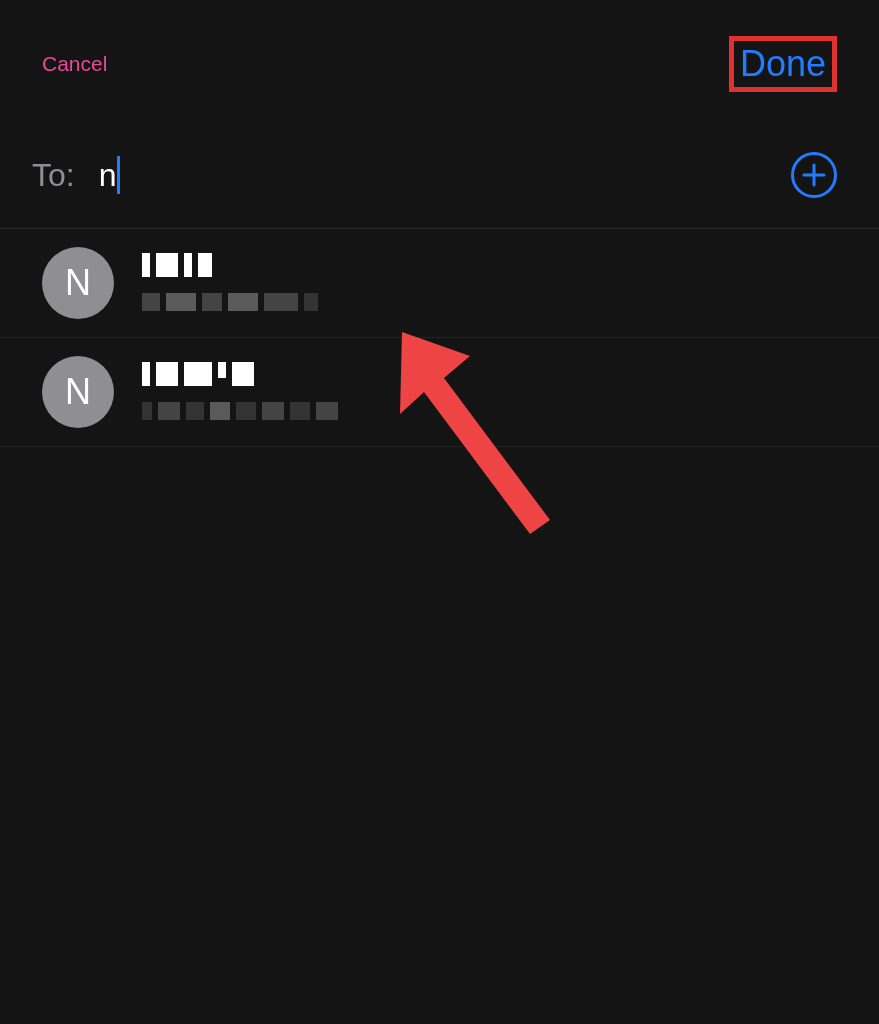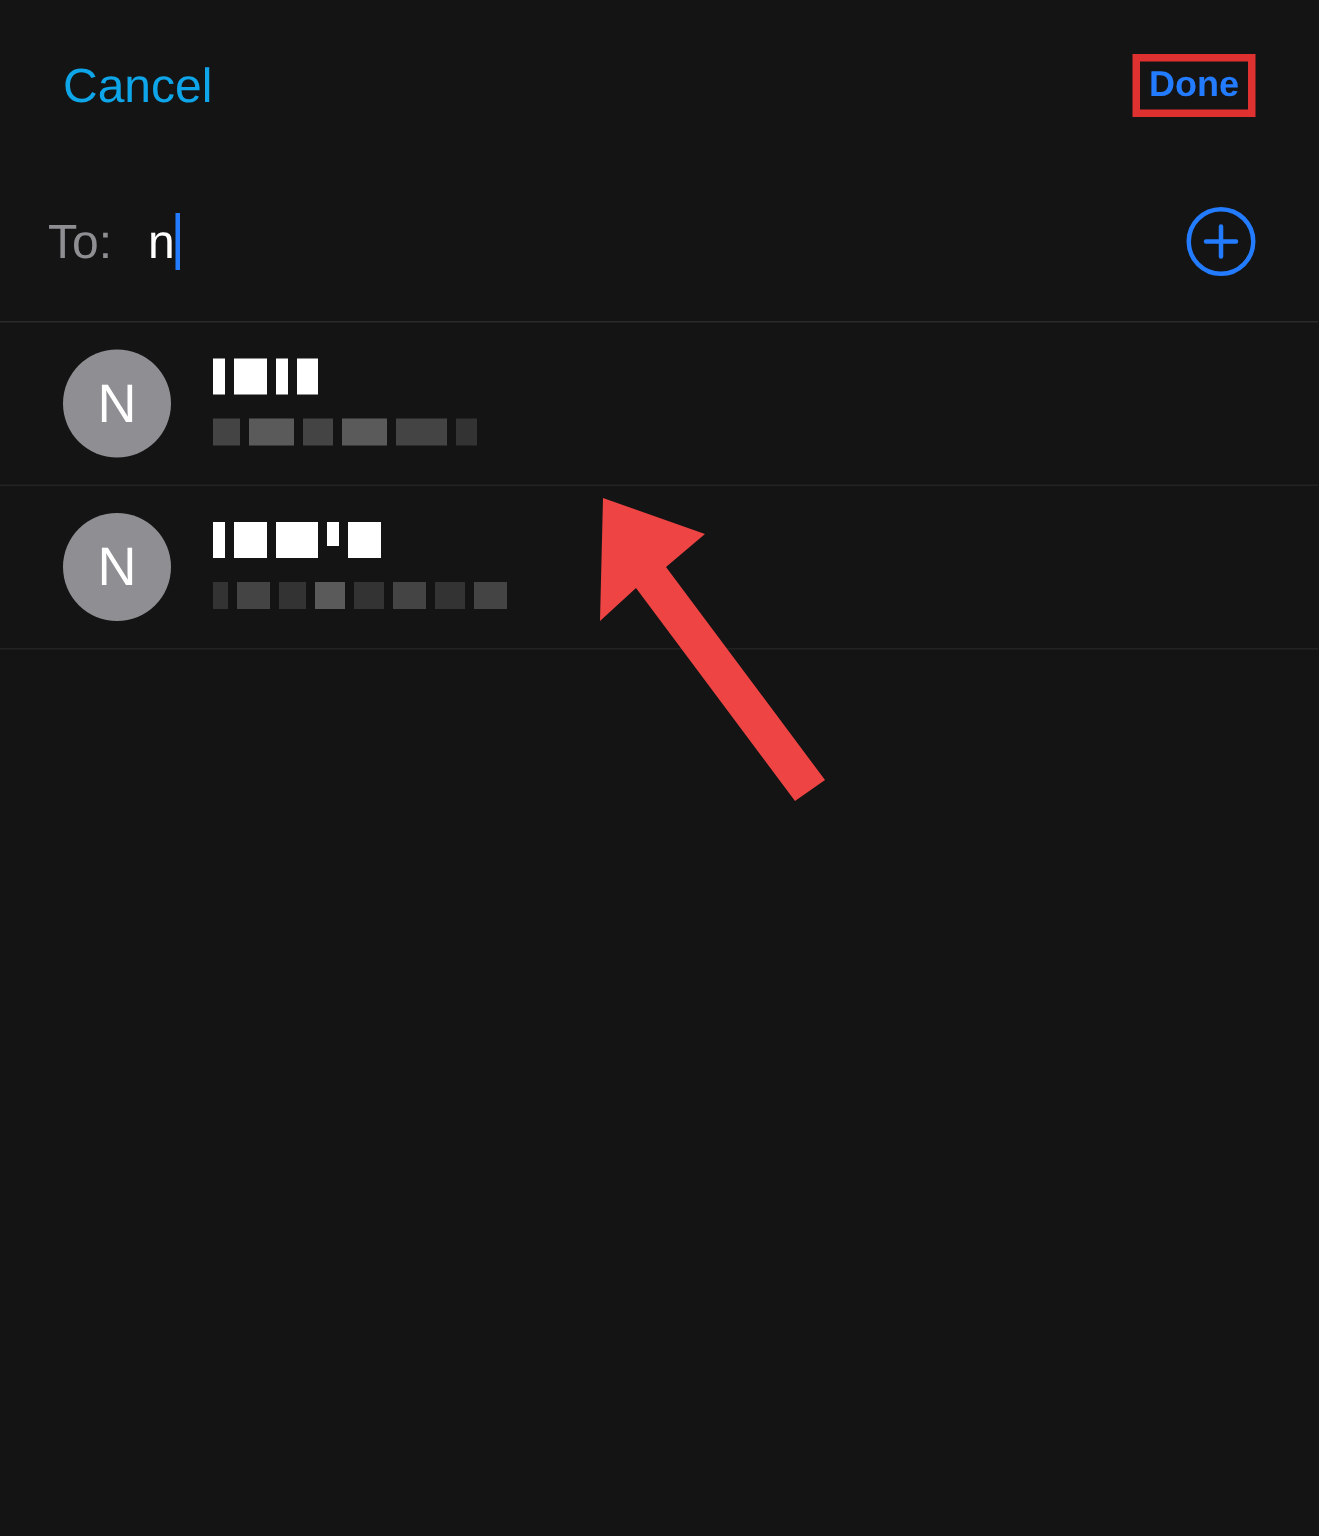--- a/index.html
+++ b/index.html
@@ -12,34 +12,34 @@
       overflow: hidden;
       position: relative;
     }
     .header {
       display: flex;
       justify-content: space-between;
       align-items: center;
       padding: 36px 42px 30px 42px;
     }
     .cancel-btn {
-      color: #0ea5e9;
-      font-size: 32px;
+      color: #ec4899;
+      font-size: 21px;
       background: none;
       border: none;
       cursor: pointer;
     }
     .done-wrap {
       border: 5px solid #e03131;
       padding: 2px 6px;
     }
     .done-btn {
       color: #237cff;
-      font-size: 24px;
-      font-weight: 700;
+      font-size: 36px;
+      font-weight: 400;
       background: none;
       border: none;
       cursor: pointer;
     }
     .to-row {
       display: flex;
       align-items: center;
       padding: 30px 42px 30px 32px;
       border-bottom: 1px solid #2a2a2a;
     }

